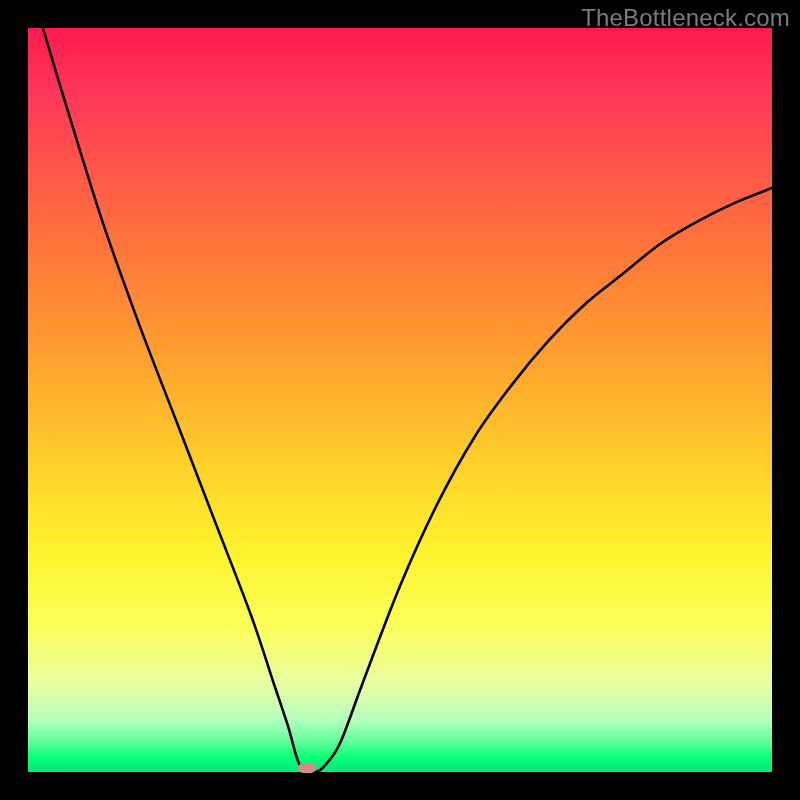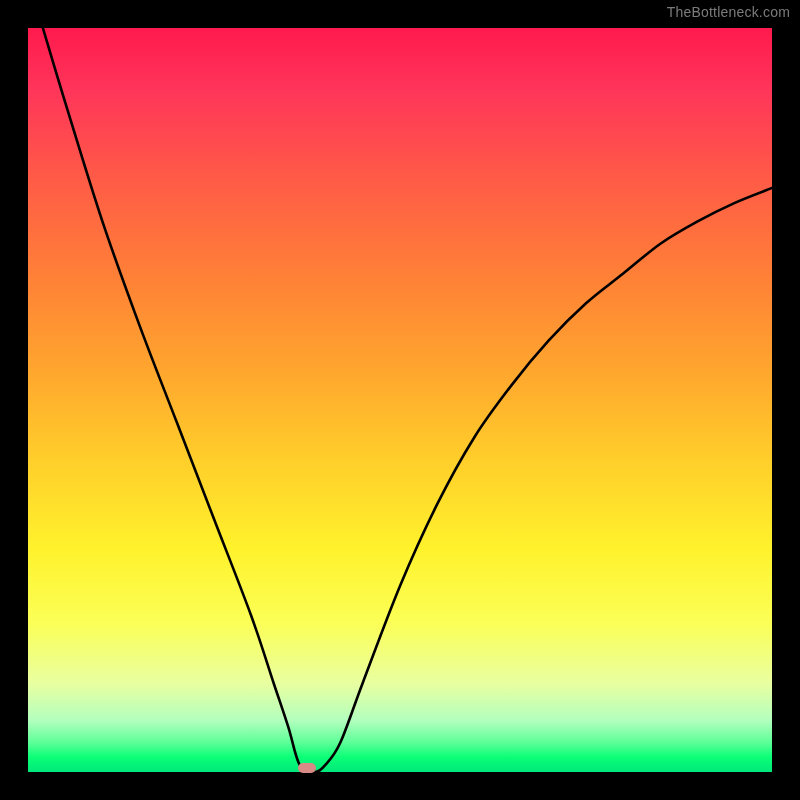--- a/index.html
+++ b/index.html
@@ -30,21 +30,21 @@
       #5eff99 96%,
       #0bff76 98%,
       #00e87a 100%
     );
   }
   .watermark {
     position: absolute;
     top: 4px;
     right: 10px;
     font-family: Arial, Helvetica, sans-serif;
-    font-size: 14px;
+    font-size: 24px;
     color: #7b7b7b;
     letter-spacing: 0.2px;
     user-select: none;
   }
   svg.curve {
     position: absolute;
     left: 0; top: 0;
     width: 100%;
     height: 100%;
   }

